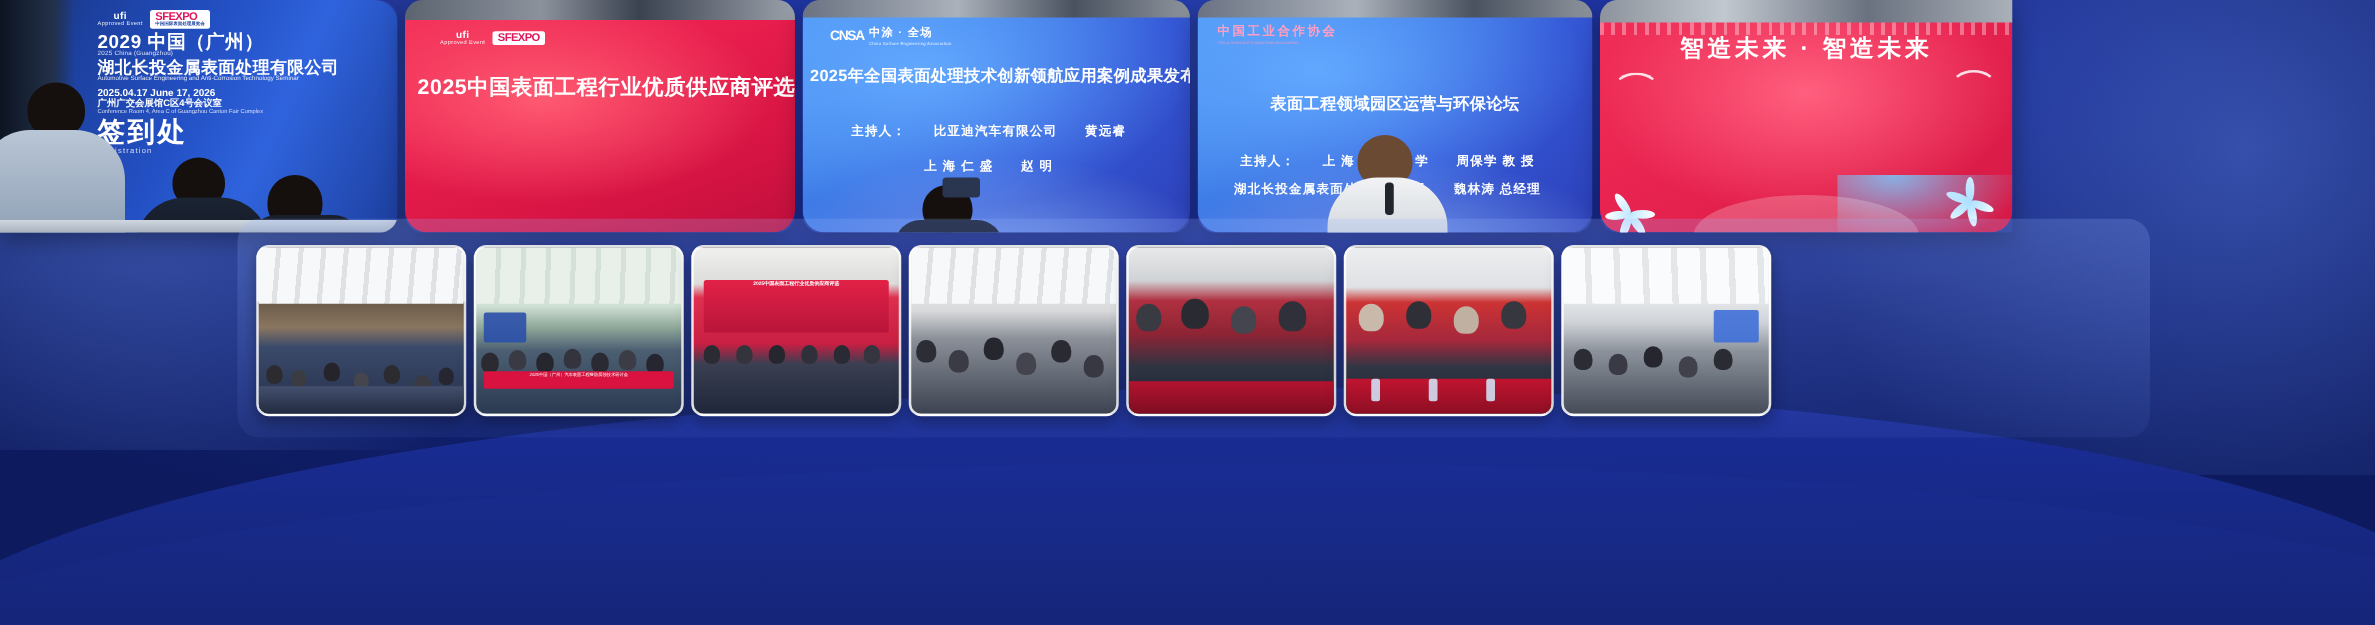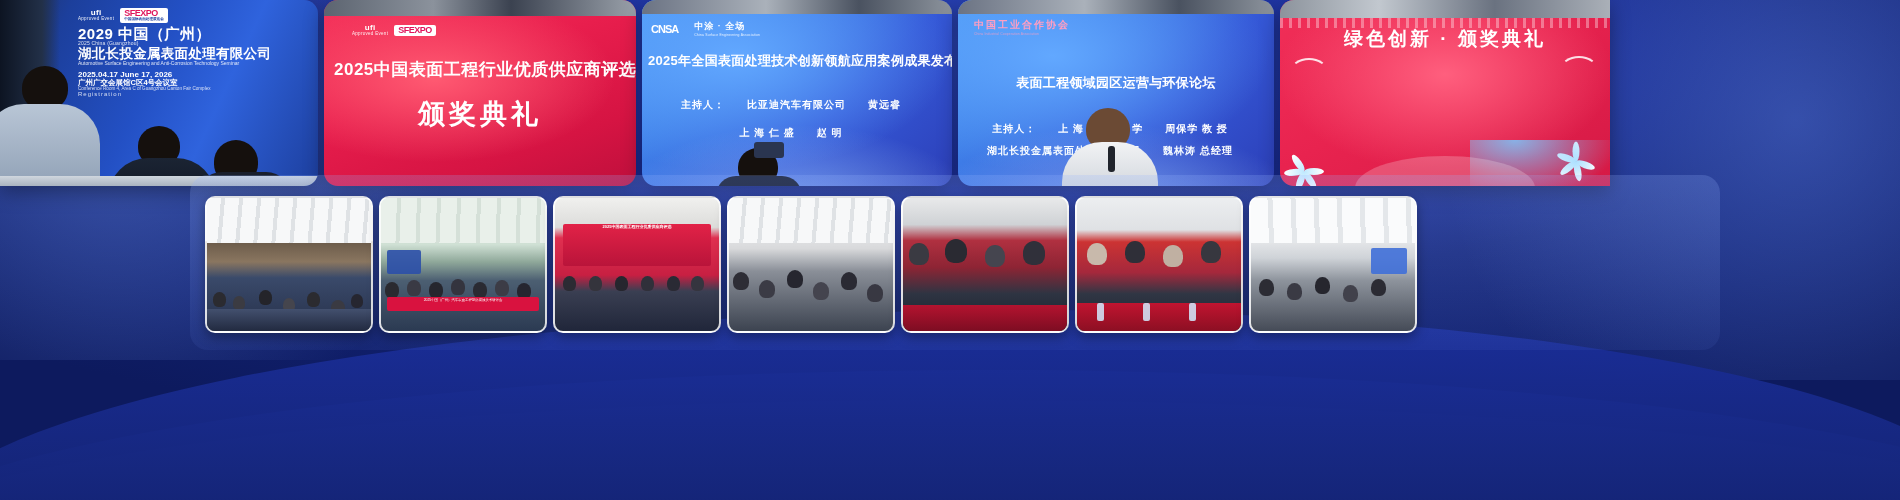--- a/index.html
+++ b/index.html
@@ -42,21 +42,21 @@
   .top-row{position:absolute;left:0;top:0;width:1900px;height:192px;display:flex;}
   .card{
     position:relative;height:186px;margin-right:6px;overflow:hidden;
     border-radius:14px;box-shadow:0 6px 20px rgba(0,0,0,.35);
   }
   .c1{width:318px;border-radius:0 14px 14px 0;}
   .c2{width:312px;}
   .c3{width:310px;}
   .c4{width:316px;}
   .c5{width:330px;margin-right:0;border-radius:14px 0 0 14px;}
-  .card .inner{position:absolute;inset:0;}
+  .card .inner{position:absolute;inset:0;border-radius:18px;}
 
   
   .bg-blue-board{
     background:linear-gradient(115deg,#20305f 0%,#1c3f9c 18%,#2350c4 46%,#2f63dd 66%,#1d3f9e 100%);
   }
   .board-left-dark{position:absolute;left:0;top:0;width:60px;height:100%;
     background:linear-gradient(90deg,#0d1422,#223048 70%,rgba(34,48,72,0));}
   .b1-text{position:absolute;left:78px;top:8px;right:6px;color:#fff;line-height:1.02;}
   .b1-logos{display:flex;gap:6px;align-items:center;margin-bottom:3px;}
   .ufi{font-size:8px;font-weight:700;color:#fff;letter-spacing:.3px;text-align:center;line-height:1;}
@@ -88,21 +88,21 @@
     text-align:center;letter-spacing:.5px;white-space:nowrap;}
   .b2-t2{position:absolute;left:0;right:0;top:96px;color:#fff;font-size:27px;font-weight:800;
     text-align:center;letter-spacing:4px;}
 
   
   .bg-led{background:
     radial-gradient(ellipse 300px 160px at 30% 30%, #62a8ff 0%, rgba(98,168,255,0) 72%),
     linear-gradient(135deg,#4d9bf5 0%,#3f7fe8 30%,#3559d8 62%,#2c3fb8 100%);}
   .led-top{position:absolute;left:0;top:0;width:100%;height:14px;
     background:linear-gradient(90deg,#6b7383,#aab1ba 40%,#4a5260 70%,#8d949d);}
-  .led-logo{position:absolute;left:9px;top:20px;display:flex;align-items:center;gap:16px;}
+  .led-logo{position:absolute;left:22px;top:20px;display:flex;align-items:center;gap:4px;}
   .led-mark{color:#fff;font-size:11px;font-weight:800;letter-spacing:-1px;}
   .led-cn{color:#fff;font-size:9px;font-weight:700;letter-spacing:1px;}
   .led-en{display:block;font-size:3.4px;font-weight:400;letter-spacing:.2px;opacity:.85;}
   .led-title{position:absolute;left:6px;right:6px;top:52px;color:#fff;font-size:13px;font-weight:700;
     text-align:center;white-space:nowrap;letter-spacing:.3px;}
   .led-rows{position:absolute;left:0;right:12px;top:98px;color:#fff;font-size:10px;font-weight:700;}
   .led-row{display:flex;justify-content:center;gap:22px;margin-bottom:14px;letter-spacing:1px;}
   .led-glow{position:absolute;left:-10%;bottom:-28px;width:120%;height:90px;
     background:radial-gradient(ellipse at 50% 100%, rgba(180,220,255,.55), rgba(180,220,255,0) 70%);}
 
@@ -181,20 +181,21 @@
               <em>中国国际表面处理展览会</em>
             </div>
           </div>
           <div class="b1-t1">2029 中国（广州）</div>
           <div class="b1-t1s">2025 China (Guangzhou)</div>
           <div class="b1-t2">湖北长投金属表面处理有限公司</div>
           <div class="b1-t2s">Automotive Surface Engineering and Anti-Corrosion Technology Seminar</div>
           <div class="b1-t3">2025.04.17  June 17, 2026</div>
           <div class="b1-t4">广州广交会展馆C区4号会议室</div>
           <div class="b1-t4s">Conference Room 4, Area C of Guangzhou Canton Fair Complex</div>
+          <div class="b1-t5">签到处</div>
           <div class="b1-t5s">Registration</div>
         </div>
 
         <div>
           <div class="p-head" style="left:22px;top:66px;width:46px;height:44px;"></div>
           <div class="p-body" style="left:-16px;top:104px;width:116px;height:86px;background:linear-gradient(180deg,#b9c6d6,#8fa0b5);"></div>
         </div>
         <div>
           <div class="p-head" style="left:138px;top:126px;width:42px;height:40px;"></div>
           <div class="p-body" style="left:108px;top:158px;width:108px;height:40px;background:linear-gradient(180deg,#1b2433,#121826);"></div>
@@ -213,21 +214,20 @@
         <div class="b2-logos">
           <div class="ufi">
             <span>ufi</span>
             <small>Approved Event</small>
           </div>
           <div class="sf">
             <span>SFEXPO</span>
           </div>
         </div>
         <div class="b2-t1">2025中国表面工程行业优质供应商评选</div>
-        <div class="b2-t2">颁奖典礼</div>
       </div>
     </div>
 
     <div class="card c3">
       <div class="inner bg-led">
         <div class="led-top"></div>
         <div class="led-logo">
           <span class="led-mark">CNSA</span>
           <span class="led-cn">
             <span>中涂 · 全场</span>
@@ -282,21 +282,21 @@
           <div class="p-body" style="left:104px;top:142px;width:96px;height:52px;background:linear-gradient(180deg,#f2f3f5,#cfd4da);"></div>
           <div style="position:absolute;left:150px;top:146px;width:7px;height:26px;background:#20242c;border-radius:3px;"></div>
         </div>
       </div>
     </div>
 
     <div class="card c5">
       <div class="inner bg-red2">
         <div class="r2-top"></div>
         <div class="r2-lace"></div>
-        <div class="r2-t1">绿色创新 · 颁奖典礼</div>
+        <div class="r2-t1">智造未来 · 智造未来</div>
         <div class="swirl" style="left:10px;top:58px;width:34px;height:24px;"></div>
         <div class="swirl" style="right:12px;top:56px;width:34px;height:24px;transform:scaleX(-1);"></div>
         <div class="flower" style="left:4px;bottom:-6px;">
           <div class="petal" style="left:20px;top:20px;transform:rotate(0deg)"></div>
           <div class="petal" style="left:20px;top:20px;transform:rotate(55deg)"></div>
           <div class="petal" style="left:20px;top:20px;transform:rotate(110deg)"></div>
           <div class="petal" style="left:20px;top:20px;transform:rotate(175deg)"></div>
           <div class="petal" style="left:20px;top:20px;transform:rotate(235deg)"></div>
         </div>
         <div class="flower" style="right:10px;bottom:4px;">

